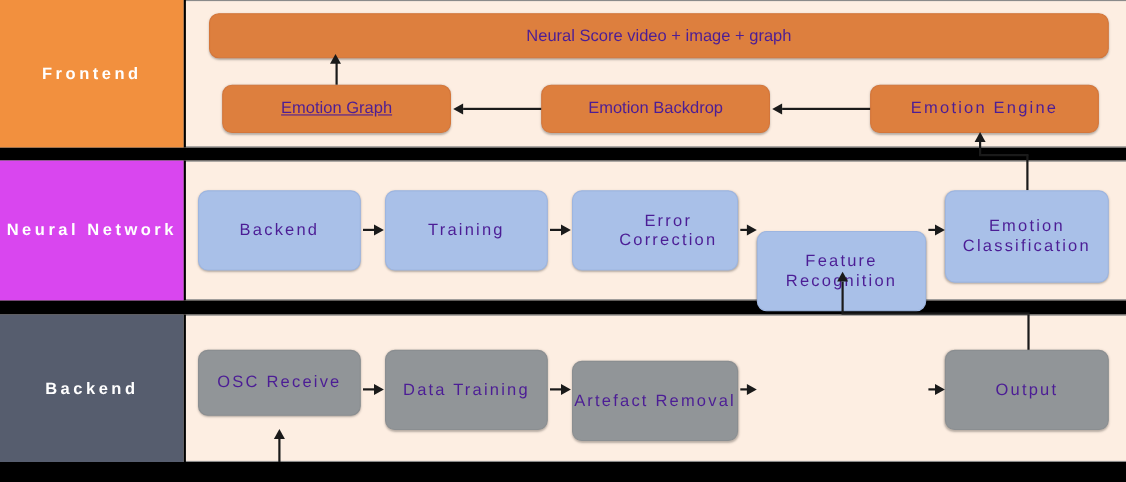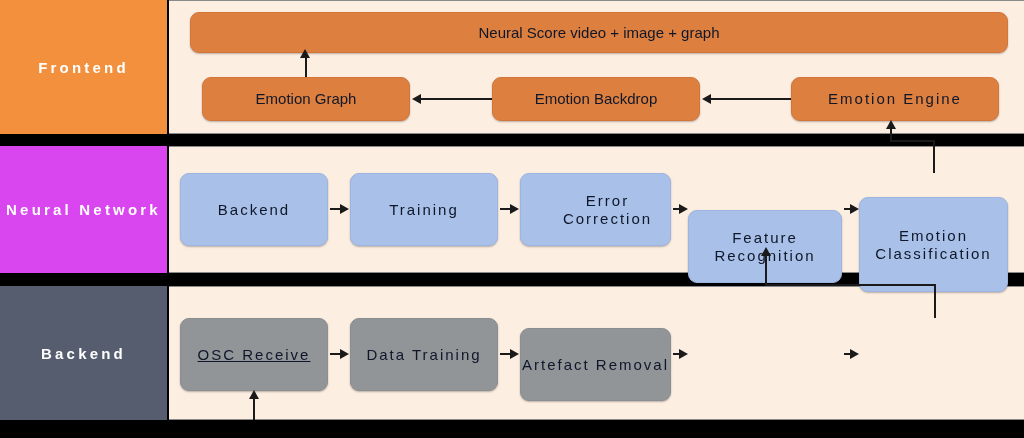--- a/index.html
+++ b/index.html
@@ -69,21 +69,21 @@
 
   
   .node {
     position: absolute;
     display: flex;
     align-items: center;
     justify-content: center;
     text-align: center;
     border-radius: 9px;
     box-sizing: border-box;
-    color: #0f172a;
+    color: #4c1d95;
     line-height: 1.18;
     box-shadow: 0 1px 2px rgba(0,0,0,0.28);
   }
   .node-orange { background: #dd7f3e; border: 1px solid #d4763a; font-size: 15px; }
   .node-blue   { background: #a9c0e8; border: 1px solid #9db5e0; font-size: 15px; }
   .node-gray   { background: #919598; border: 1px solid #8a8e91; font-size: 15px; }
 
   .spaced { letter-spacing: 2.0px; }
 
   
@@ -142,21 +142,21 @@
   </div>
 
   <div class="lane-divider d1"></div>
   <div class="lane-divider d2"></div>
   <div class="lane-divider d3"></div>
 
   <div class="node node-orange" style="left:190px; top:12px; width:818px; height:41px;">
     <span>Neural Score video + image + graph</span>
   </div>
 
-  <div class="node node-orange" style="left:202px; top:77px; width:208px; height:44px;">
+  <div class="node node-orange" style="left:202px; top:77px; width:208px; height:44px;text-decoration:underline;">
     <span>Emotion Graph</span>
   </div>
 
   <div class="node node-orange" style="left:492px; top:77px; width:208px; height:44px;">
     <span>Emotion Backdrop</span>
   </div>
 
   <div class="node node-orange spaced" style="left:791px; top:77px; width:208px; height:44px;">
     <span>Emotion Engine</span>
   </div>
@@ -181,45 +181,48 @@
   <div class="node node-blue spaced" style="left:350px; top:173px; width:148px; height:73px;">
     <span>Training</span>
   </div>
   <div class="node node-blue spaced" style="left:520px; top:173px; width:151px; height:73px;padding-left:24px;">
     <span>Error Correction</span>
   </div>
   <div class="node node-blue spaced" style="left:688px; top:173px; width:154px; height:73px; white-space:pre-line;margin-top:37px;">
     <span>Feature
 Recognition</span>
   </div>
-  <div class="node node-blue spaced" style="left:859px; top:173px; width:149px; height:95px; white-space:pre-line;margin-top:24px;">
+  <div class="node node-blue spaced" style="left:859px; top:173px; width:149px; height:84px; white-space:pre-line;">
     <span>Emotion
 Classification</span>
   </div>
 
   <div class="line-h" style="left:330px; top:208px; width:11px;"></div>
   <div class="arrow arrow-right" style="left:340px; top:203.5px;"></div>
 
   <div class="line-h" style="left:500px; top:208px; width:11px;"></div>
   <div class="arrow arrow-right" style="left:510px; top:203.5px;"></div>
 
   <div class="line-h" style="left:673px; top:208px; width:7px;"></div>
   <div class="arrow arrow-right" style="left:679px; top:203.5px;"></div>
 
   <div class="line-h" style="left:844px; top:208px; width:7px;"></div>
   <div class="arrow arrow-right" style="left:850px; top:203.5px;"></div>
 
-  <div class="node node-gray spaced" style="left:180px; top:318px; width:148px; height:73px;text-decoration:underline;">
+  <div class="node node-gray spaced" style="left:180px; top:318px; width:148px; height:60px;">
     <span>OSC Receive</span>
   </div>
   <div class="node node-gray spaced" style="left:350px; top:318px; width:148px; height:73px;">
     <span>Data Training</span>
   </div>
   <div class="node node-gray spaced" style="left:520px; top:328px; width:151px; height:73px;">
     <span>Artefact Removal</span>
+  </div>
+  <div class="node node-gray spaced" style="left:859px; top:318px; width:149px; height:73px;">
+    <span>Output</span>
   </div>
 
   <div class="line-h" style="left:330px; top:353px; width:11px;"></div>
   <div class="arrow arrow-right" style="left:340px; top:348.5px;"></div>
 
   <div class="line-h" style="left:500px; top:353px; width:11px;"></div>
   <div class="arrow arrow-right" style="left:510px; top:348.5px;"></div>
 
   <div class="line-h" style="left:673px; top:353px; width:7px;"></div>
   <div class="arrow arrow-right" style="left:679px; top:348.5px;"></div>

